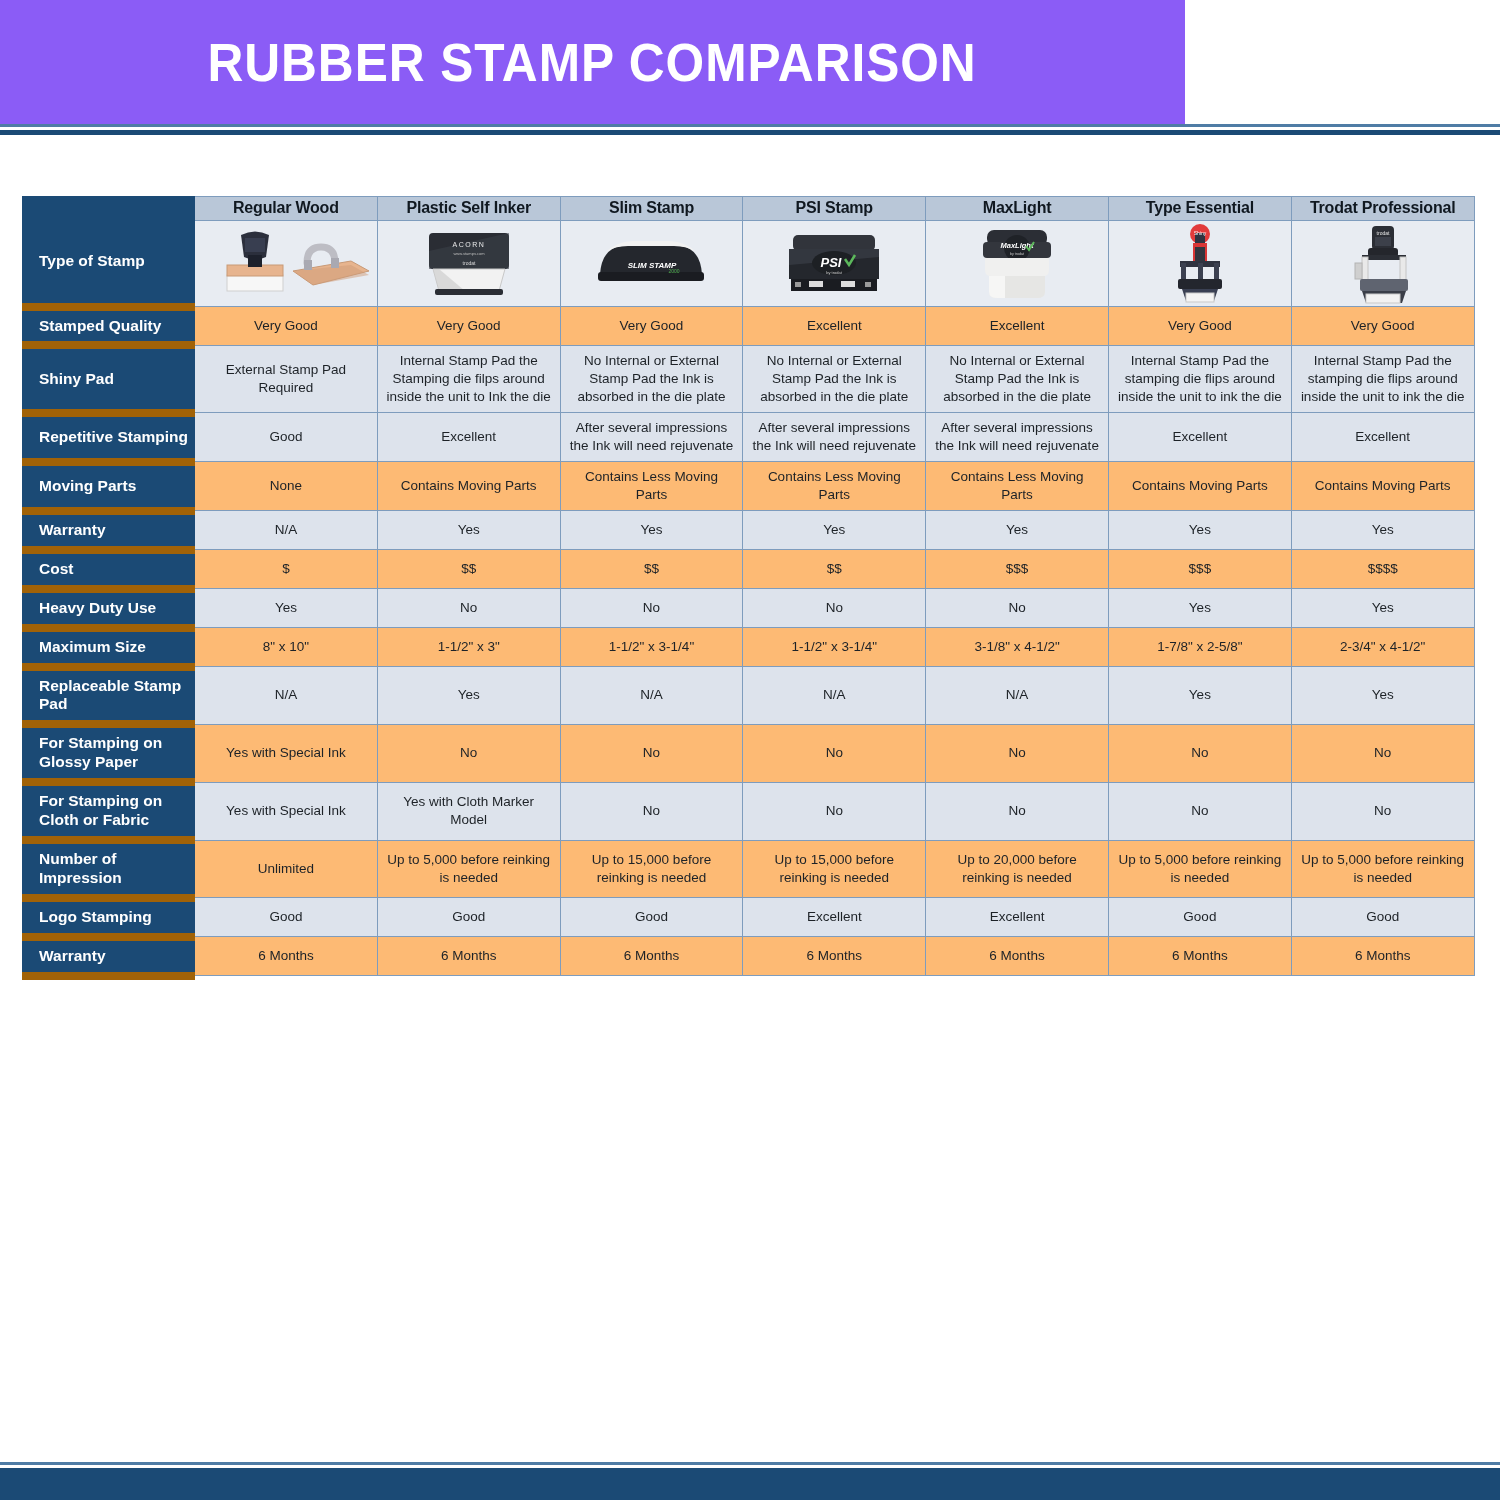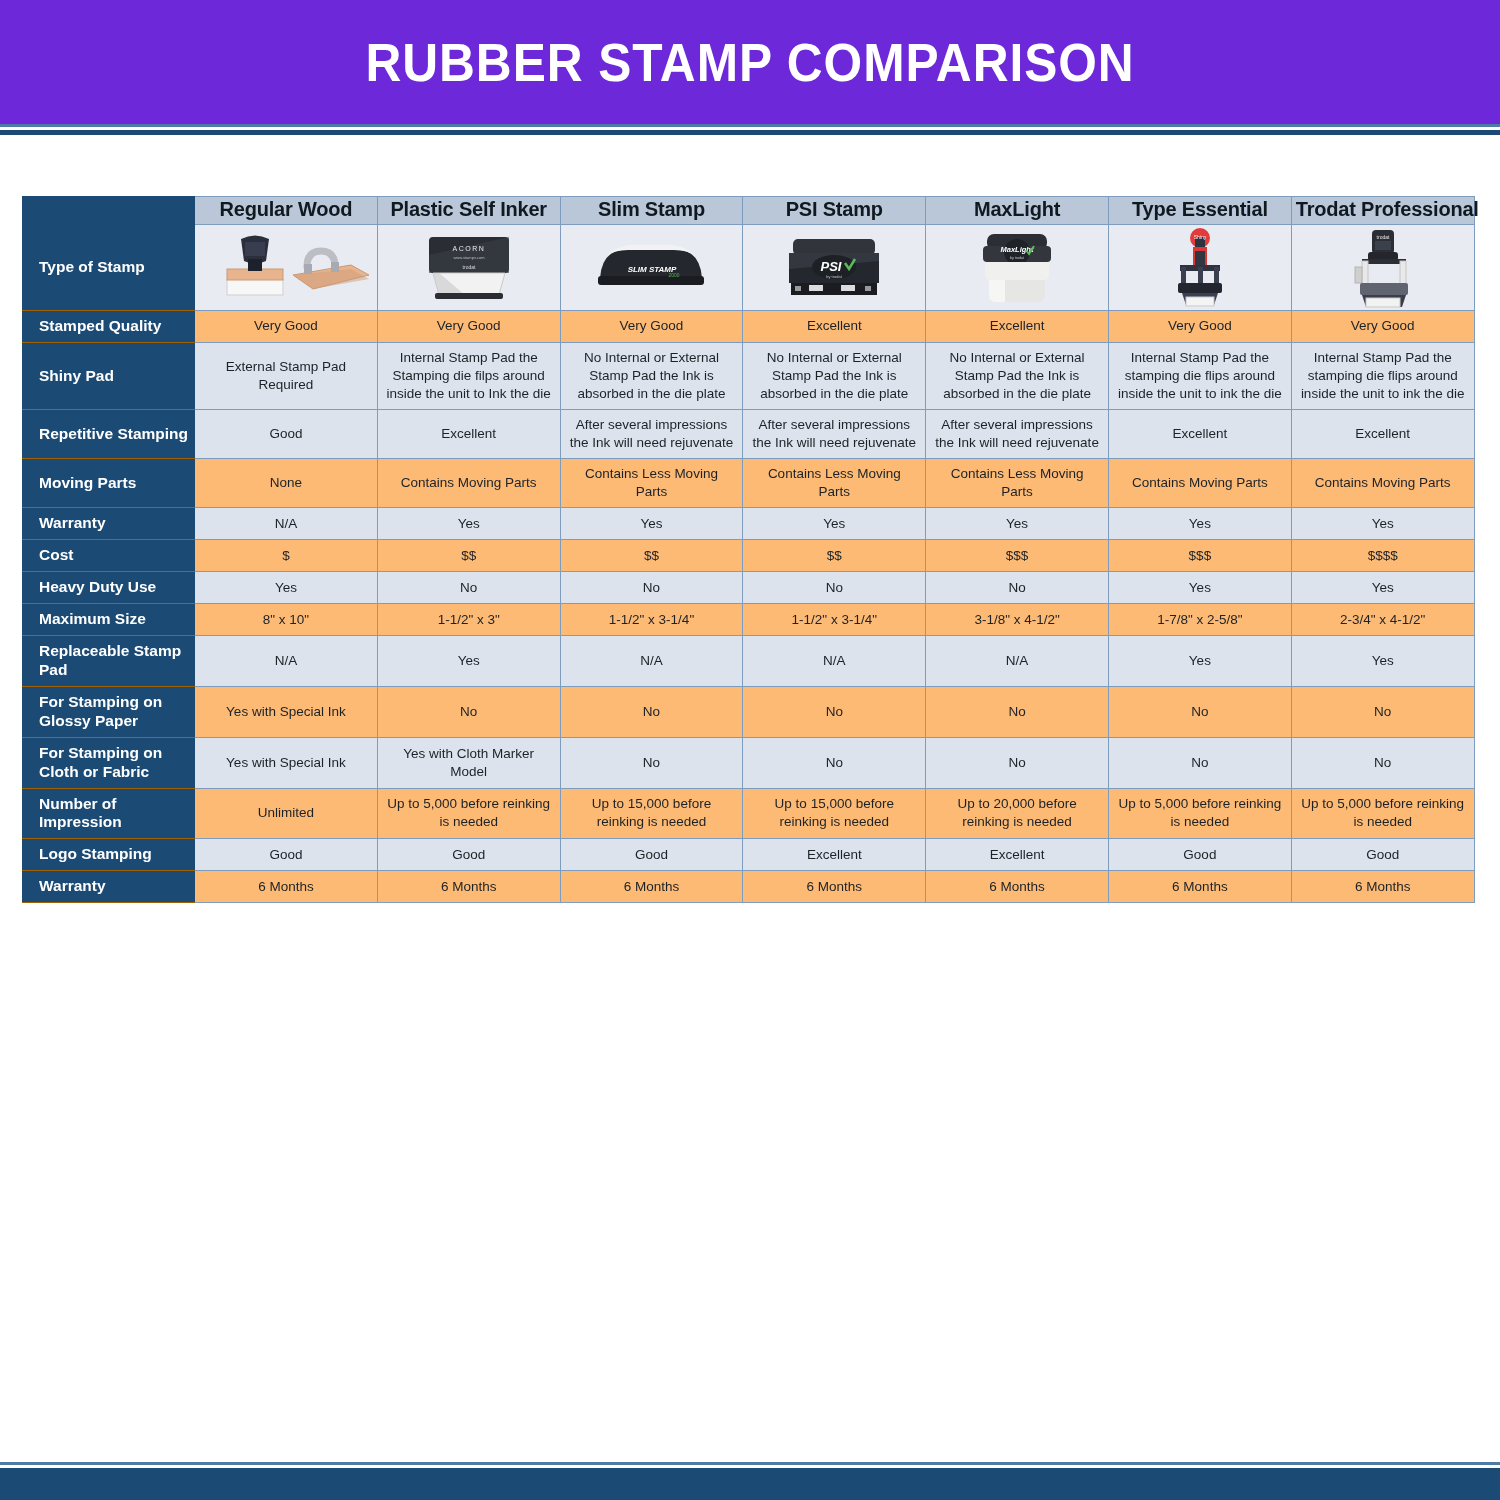--- a/index.html
+++ b/index.html
@@ -6,22 +6,22 @@
   html, body { margin:0; padding:0; }
   body {
     width:1500px; height:1500px;
     background:#ffffff;
     font-family:"Liberation Sans", sans-serif;
     overflow:hidden;
   }
 
   
   .banner{
-    position:absolute; left:0; top:0; width:1500px; height:124px;
-    background:#6d28d9;
+    position:absolute; left:0; top:0; width:1185px; height:124px;
+    background:#8b5cf6;
     display:flex; align-items:center; justify-content:center;
   }
   .banner-title{
     color:#ffffff;
     font-size:54px;
     font-weight:bold;
     letter-spacing:1px;
     text-transform:uppercase;
     transform:scaleX(0.92);
     white-space:nowrap;
@@ -68,30 +68,30 @@
   
   .rowlabel{
     background:#1b4a75;
     color:#ffffff;
     font-size:15.5px;
     font-weight:bold;
     text-align:left;
     padding:6px 0 6px 16px;
     line-height:1.22;
     border-color:#1b4a75;
-    border-bottom:1px solid #a16207;
+    border-bottom:8px solid #a16207;
     border-top:0;
   }
   .rowlabel.first{ border-top:0; }
 
   
   .colhead{
     background:#b9c7d8;
     color:#101820;
-    font-size:20px;
+    font-size:16px;
     font-weight:bold;
     height:24px;
     padding:1px 4px 3px;
     white-space:nowrap;
     letter-spacing:-0.2px;
   }
   .corner{
     background:#1b4a75;
     border-color:#1b4a75;
   }

